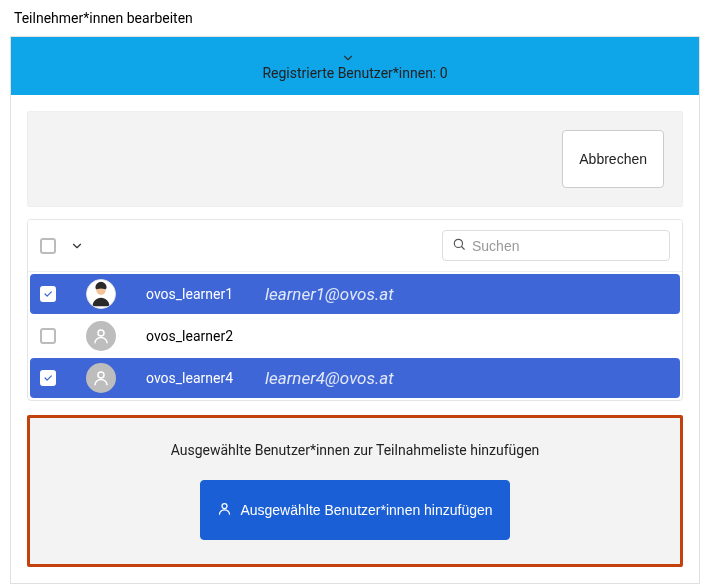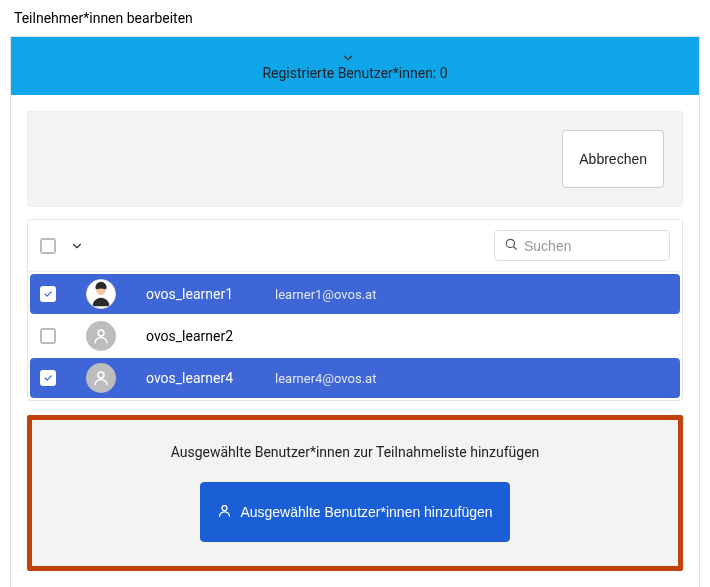--- a/index.html
+++ b/index.html
@@ -13,35 +13,35 @@
 .toolbar { background: #f3f3f3; border: 1px solid #eee; padding: 18px; display: flex; justify-content: flex-end; margin-bottom: 12px; border-radius: 2px; }
 .btn { background: #fff; border: 1px solid #ccc; border-radius: 4px; padding: 20px 16px; font-size: 14px; cursor: pointer; color: #222; }
 .btn-primary { background: #1a5fd6; color: #fff; border: 1px solid #1a5fd6; display:flex; align-items:center; gap:8px; }
 .table-wrap { border: 1px solid #e5e5e5; border-radius: 4px; overflow: hidden; }
 .table-head { display: flex; align-items: center; padding: 10px 12px; border-bottom: 1px solid #eee; background: #fff; gap: 14px; }
 .checkbox { width: 16px; height: 16px; border: 2px solid #bbb; border-radius: 3px; background: #fff; cursor: pointer; display:flex; align-items:center; justify-content:center; flex-shrink:0; }
 .checkbox.checked { background: #1a5fd6; border-color: #1a5fd6; }
 .checkbox.checked svg { display:block; }
 .checkbox svg { display:none; }
 .chev-sort { display:flex; align-items:center; cursor:pointer; }
-.search-wrap { margin-left: auto; display: flex; align-items: center; border: 1px solid #ddd; border-radius: 4px; padding: 5px 9px; width: 176px; }
+.search-wrap { margin-left: auto; display: flex; align-items: center; border: 1px solid #ddd; border-radius: 4px; padding: 5px 9px; width: 228px; }
 .search-wrap input { border: none; outline: none; font-size: 14px; flex: 1; margin-left: 6px; background: transparent; color:#333; }
 .search-wrap input::placeholder { color:#999; }
 .list { max-height: 205px; overflow-y: auto; position: relative; scrollbar-width: thin; }
 .row { display: flex; align-items: center; padding: 5px 12px; gap: 30px; min-height: 38px; }
 .row.sel { background: #3e66d7; color: #fff; margin: 2px; border-radius: 4px; padding: 5px 10px; }
 .row.sel .checkbox { border-color: #fff; background: #fff; }
 .row.sel .checkbox svg path { stroke: #3e66d7; }
 .avatar { width: 30px; height: 30px; border-radius: 50%; background: #bdbdbd; display: flex; align-items: center; justify-content: center; flex-shrink: 0; overflow:hidden; }
 .avatar.photo { background:#fff; border:1px solid #ddd; }
 .username { font-size: 14px; font-weight: 400; }
-.email { font-size: 13px; margin-left: 12px; }
+.email { font-size: 17px; margin-left: 2px; font-style: italic; }
 .row:not(.sel) .email { color: #9e9e9e; }
 .row.sel .email { color: rgba(255,255,255,0.85); }
-.summary-box { background: #f3f3f3; border: 5px solid #c2410c; padding: 24px; text-align: center; margin-top: 14px; border-radius:2px; }
+.summary-box { background: #f3f3f3; border: 3px solid #c2410c; padding: 24px; text-align: center; margin-top: 14px; border-radius:2px; }
 .summary-text { font-size: 14px; color: #222; margin-bottom: 22px; }
 .center-btn { display: flex; justify-content: center; }
 </style>
 </head>
 <body>
 
 <div class="page-title">Teilnehmer*innen bearbeiten</div>
 
 <div class="section-box">
 

